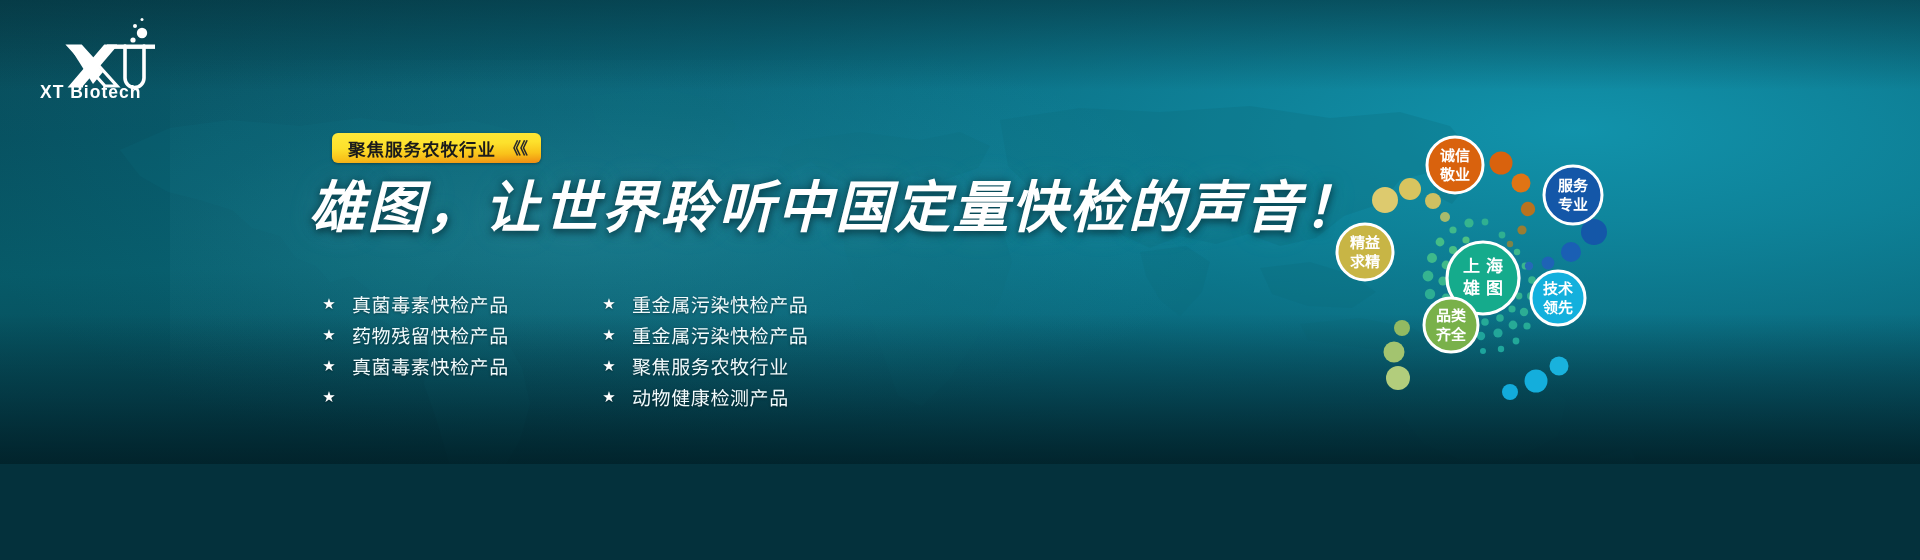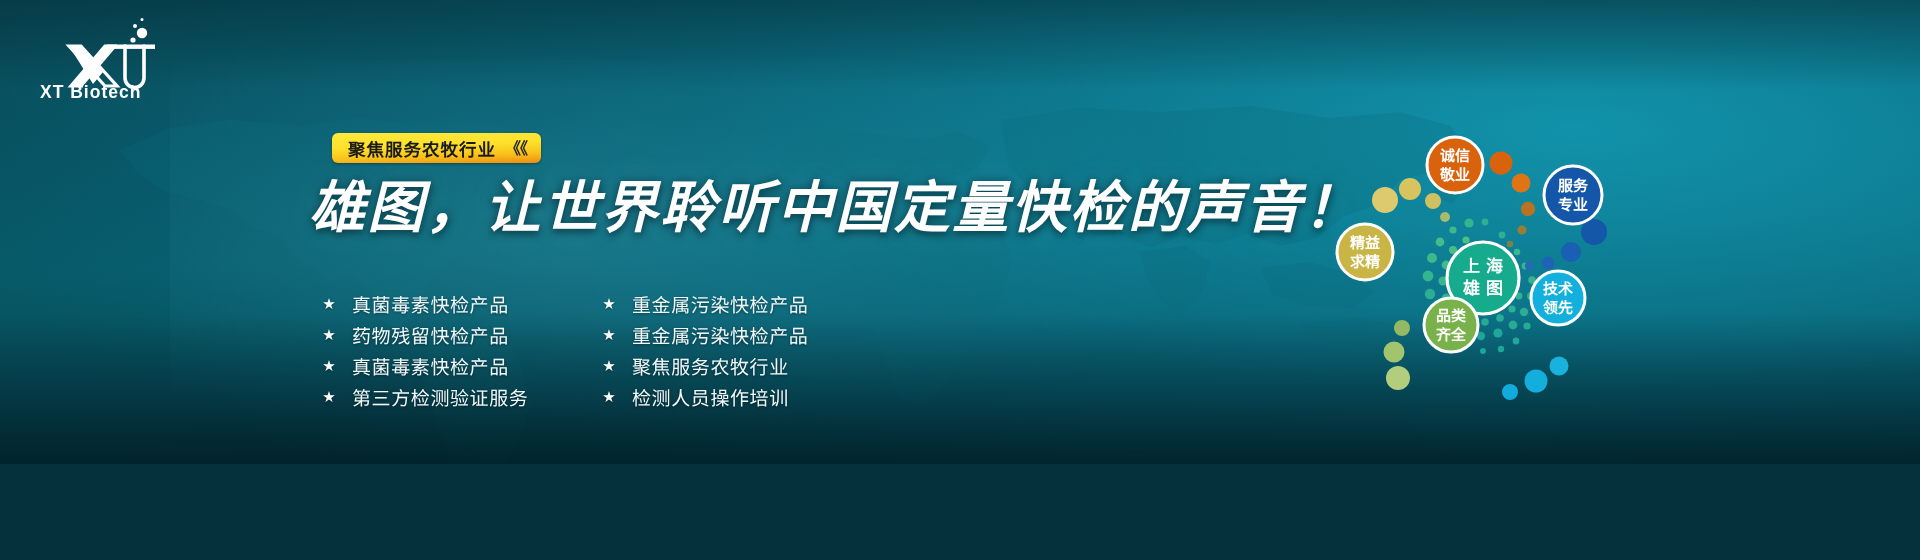--- a/index.html
+++ b/index.html
@@ -206,25 +206,24 @@
     <div class="feature">
       <span class="star">★</span>
       <span class="flabel">真菌毒素快检产品</span>
     </div>
     <div class="feature">
       <span class="star">★</span>
       <span class="flabel">聚焦服务农牧行业</span>
     </div>
     <div class="feature">
       <span class="star">★</span>
-      <span class="flabel">第三方检测验证服务</span>
-    </div>
-    <div class="feature">
-      <span class="star">★</span>
-      <span class="flabel">检测人员操作培训</span>
+    </div>
+    <div class="feature">
+      <span class="star">★</span>
+      <span class="flabel">动物健康检测产品</span>
     </div>
   </div>
 
   <div class="diagram">
     <svg width="300" height="290" viewBox="0 0 300 290" aria-hidden="true">
 
       <g>
         <circle cx="133" cy="100" r="3.6" fill="#3fb98b"></circle>
         <circle cx="149" cy="93" r="4.6" fill="#36b48e"></circle>
         <circle cx="165" cy="92" r="3.4" fill="#2fb091"></circle>

